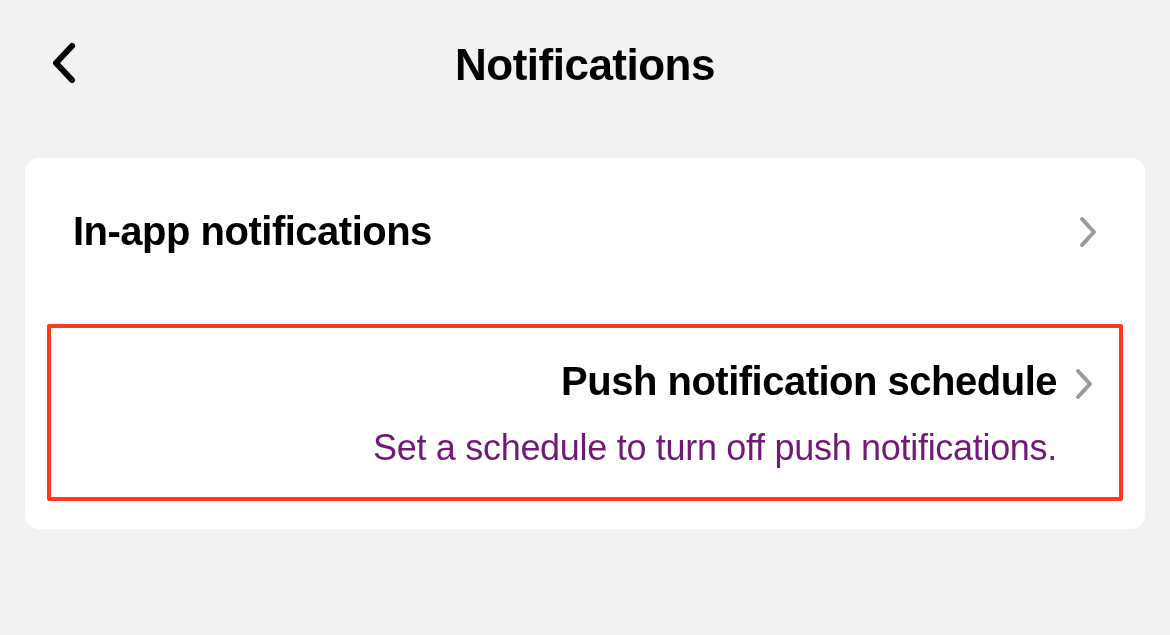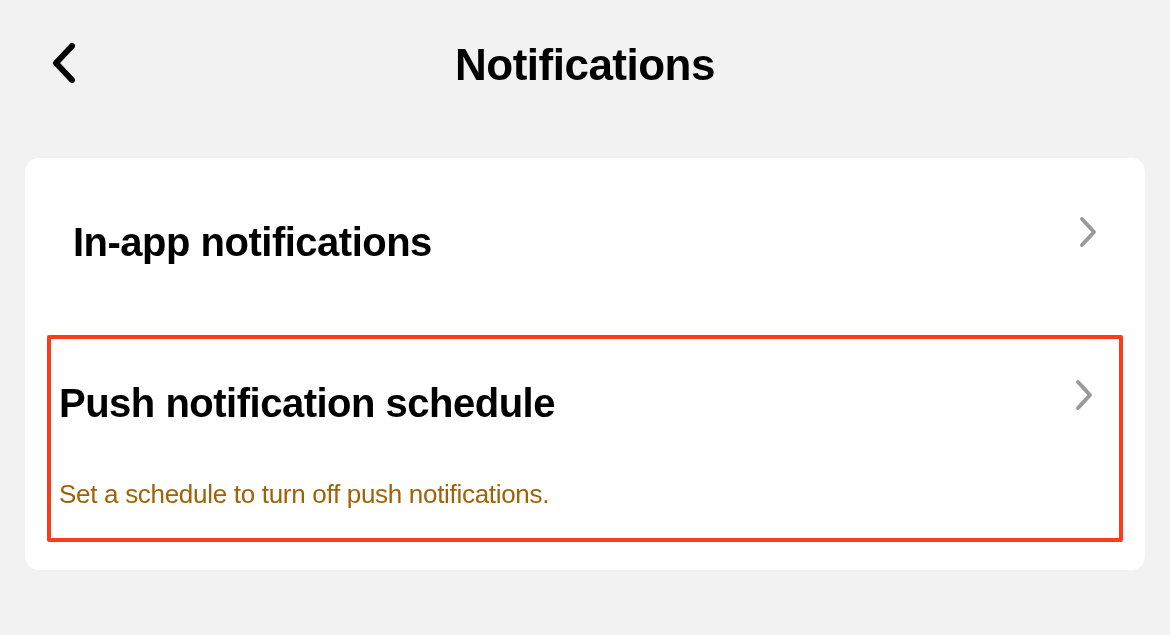--- a/index.html
+++ b/index.html
@@ -56,27 +56,26 @@
     .item-body {
       flex: 1;
       padding-right: 40px;
     }
     .item-title {
       font-size: 40px;
       font-weight: 700;
       color: #000;
       letter-spacing: -0.5px;
       line-height: 1.15;
-      margin-top: 11px;
     }
     .item-sub {
-      font-size: 26px;
+      font-size: 36px;
       font-weight: 400;
-      color: #a16207;
-      margin-top: 53px;
+      color: #701a75;
+      margin-top: 22px;
       letter-spacing: -0.3px;
       line-height: 1.2;
     }
     .chevron {
       position: absolute;
       right: 48px;
       top: 8px;
       display: flex;
       align-items: center;
     }
@@ -87,21 +86,22 @@
     .item-1 {
       padding-bottom: 70px;
     }
     .highlight-box {
       border: 4px solid #fa3c1c;
       margin: 0 22px 0 22px;
       border-radius: 2px;
       padding: 30px 0 28px 0;
     }
     .highlight-box .item {
-      padding: 0 8px;
+      padding: 0 22px;
+      text-align: right;
     }
     .highlight-box .chevron {
       right: 26px;
       top: 10px;
     }
   </style>
 </head>
 <body>
 
 <div class="header">

